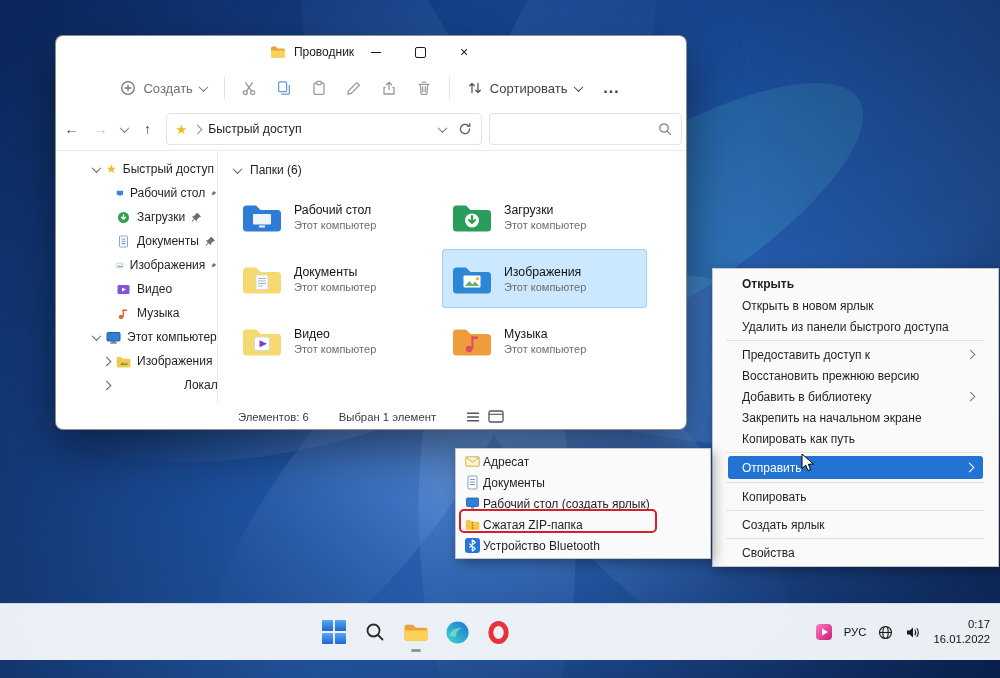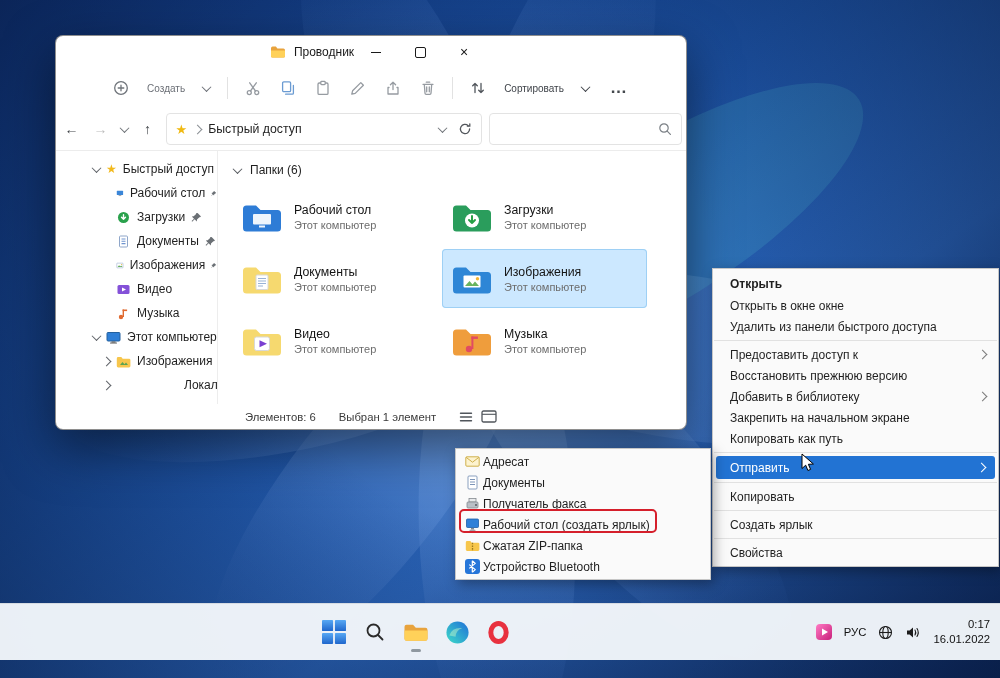--- a/index.html
+++ b/index.html
@@ -11,21 +11,21 @@
   
   .window{position:absolute;left:55px;top:35px;width:630px;height:393px;background:#fff;border-radius:8px;border:1px solid rgba(50,50,50,.55);box-shadow:0 18px 50px rgba(0,0,0,.5);overflow:hidden;display:flex;flex-direction:column;z-index:2;align-items:center;}
   .titlebar{height:32px;display:flex;align-items:center;padding-left:14px;flex:0 0 auto;}
   .tb-title{font-size:12px;color:#1a1a1a;margin-left:8px;}
   .win-controls{margin-left:auto;display:flex;height:100%;}
   .wc{width:44px;display:flex;align-items:center;justify-content:center;color:#1a1a1a;font-size:14px;}
   .mm{width:10px;height:1px;background:#1a1a1a;display:block;}
   .mx{width:9px;height:9px;border:1.2px solid #1a1a1a;border-radius:2px;display:block;}
 
   .toolbar{height:40px;display:flex;align-items:center;gap:2px;padding:0 10px;flex:0 0 auto;}
-  .tbtn{display:flex;align-items:center;gap:18px;padding:0 9px;height:32px;border-radius:4px;color:#6b6f76;font-size:10px;white-space:nowrap;}
+  .tbtn{display:flex;align-items:center;gap:7px;padding:0 9px;height:32px;border-radius:4px;color:#6b6f76;font-size:13px;white-space:nowrap;}
   .tbtn.dark{color:#3f4349;}
   .tico{width:33px;height:32px;display:flex;align-items:center;justify-content:center;}
   .tdiv{width:1px;height:22px;background:#e2e2e2;margin:0 6px;}
   .chev{display:inline-block;width:6px;height:6px;border-right:1.3px solid currentColor;border-bottom:1.3px solid currentColor;flex:0 0 auto;}
   .chev-d{transform:rotate(45deg) translate(-1px,-1px);}
   .chev-r{transform:rotate(-45deg);}
   .more{color:#44484d;font-size:17px;font-weight:700;padding:0 10px;letter-spacing:1px;}
 
   .addressbar{height:42px;display:flex;align-items:center;gap:7px;padding:0 12px;border-bottom:1px solid #ececec;flex:0 0 auto;}
   .nav-a{font-size:14px;color:#3f4347;width:22px;text-align:center;}
@@ -47,25 +47,25 @@
   .vsep{width:1px;background:#ededed;flex:0 0 auto;}
   .main{flex:1;padding:8px 12px 0 14px;min-width:0;}
   .group-hd{display:flex;align-items:center;gap:9px;font-size:12px;color:#1f1f1f;margin:4px 0 10px 2px;}
   .group-hd .chev{color:#55595e;}
   .grid{display:grid;grid-template-columns:205px 205px;grid-auto-rows:59px;column-gap:5px;row-gap:3px;}
   .tile{display:flex;align-items:center;gap:10px;padding:2px 8px;border-radius:4px;}
   .tile.sel{background:#cce8ff;box-shadow:inset 0 0 0 1px #9ed0f5;}
   .tile-name{font-size:12.3px;color:#141414;}
   .tile-sub{font-size:11px;color:#6d6d6d;margin-top:2px;}
 
-  .statusbar{height:25px;display:flex;align-items:center;gap:23px;padding:0 10px;font-size:11.3px;color:#3a3a3a;flex:0 0 auto;}
+  .statusbar{height:25px;display:flex;align-items:center;gap:30px;padding:0 10px;font-size:11.3px;color:#3a3a3a;flex:0 0 auto;}
   .sb-views{margin-left:auto;display:flex;gap:8px;align-items:center;}
 
   
-  .cmenu{position:absolute;left:712px;top:268px;width:287px;background:#fafafa;border:1px solid #c6c6c6;box-shadow:3px 4px 12px rgba(0,0,0,.35);padding:3px 0;z-index:5;font-size:12px;color:#1f1f1f;box-sizing:border-box;}
+  .cmenu{position:absolute;left:712px;top:268px;width:287px;background:#fafafa;border:1px solid #c6c6c6;box-shadow:3px 4px 12px rgba(0,0,0,.35);padding:3px 12px;z-index:5;font-size:12px;color:#1f1f1f;box-sizing:border-box;}
   .cm-item{height:21px;display:flex;align-items:center;padding:0 24px 0 17px;position:relative;}
   .cm-item.b{font-weight:700;height:23px;}
   .cm-arrow{position:absolute;right:12px;color:#7a7a7a;}
   .cm-sep{height:1px;background:#e1e1e1;margin:3px 1px;}
   .cm-hl{height:23px;margin:1px 3px;background:#2273d3;border-radius:3px;color:#fff;display:flex;align-items:center;padding:0 21px 0 14px;position:relative;}
   .cm-hl .cm-arrow{color:#fff;right:10px;}
 
   .smenu{position:absolute;left:455px;top:448px;width:256px;background:#fafafa;border:1px solid #c6c6c6;box-shadow:3px 4px 12px rgba(0,0,0,.35);padding:2px 0;z-index:5;font-size:12px;color:#1f1f1f;box-sizing:border-box;}
   .sm-item{height:21px;display:flex;align-items:center;gap:3px;padding:0 9px;white-space:nowrap;}
   .annot{position:absolute;left:459px;top:509px;width:198px;height:24px;border:2px solid #d51f2b;border-radius:5px;z-index:7;box-sizing:border-box;}
@@ -415,21 +415,21 @@
           </svg>
       </span>
     </div>
   </div>
 
   <div class="cmenu">
     <div class="cm-item b">
         <span>Открыть</span>
       </div>
     <div class="cm-item">
-        <span>Открыть в окне окне</span>
+        <span>Открыть в новом ярлык</span>
       </div>
     <div class="cm-item">
         <span>Удалить из панели быстрого доступа</span>
       </div>
     <div class="cm-sep"></div>
     <div class="cm-item">
         <span>Предоставить доступ к</span>
         <span class="chev chev-r cm-arrow"></span>
       </div>
     <div class="cm-item">
@@ -471,28 +471,20 @@
           <path d="M1.2 3.4L7.5 8.2 13.8 3.4" fill="none" stroke="#c9a83c" stroke-width=".9"></path>
         </svg>
       <span>Адресат</span>
     </div>
     <div class="sm-item">
       <svg width="15" height="15" viewBox="0 0 15 15">
           <rect x="3" y="1" width="9" height="13" rx="1" fill="#fff" stroke="#7d95b8" stroke-width=".9"></rect>
           <path d="M5 4.5h5M5 7h5M5 9.5h5" stroke="#7d95b8" stroke-width="1"></path>
         </svg>
       <span>Документы</span>
-    </div>
-    <div class="sm-item">
-      <svg width="15" height="15" viewBox="0 0 15 15">
-          <rect x="4" y="2.5" width="7" height="3.5" fill="#e8eaec" stroke="#848a90" stroke-width=".8"></rect>
-          <rect x="2" y="6" width="11" height="6" rx="1" fill="#b9bfc6" stroke="#848a90" stroke-width=".8"></rect>
-          <circle cx="11" cy="9" r=".9" fill="#4a4f54"></circle>
-        </svg>
-      <span>Получатель факса</span>
     </div>
     <div class="sm-item">
       <svg width="15" height="15" viewBox="0 0 15 15">
           <rect x="1.5" y="2" width="12" height="8.5" rx="1" fill="#2f80d8" stroke="#1d5ea8" stroke-width=".8"></rect>
           <rect x="6" y="11" width="3" height="1.5" fill="#848a90"></rect>
           <rect x="4.5" y="12.7" width="6" height="1" rx=".5" fill="#848a90"></rect>
         </svg>
       <span>Рабочий стол (создать ярлык)</span>
     </div>
     <div class="sm-item">

